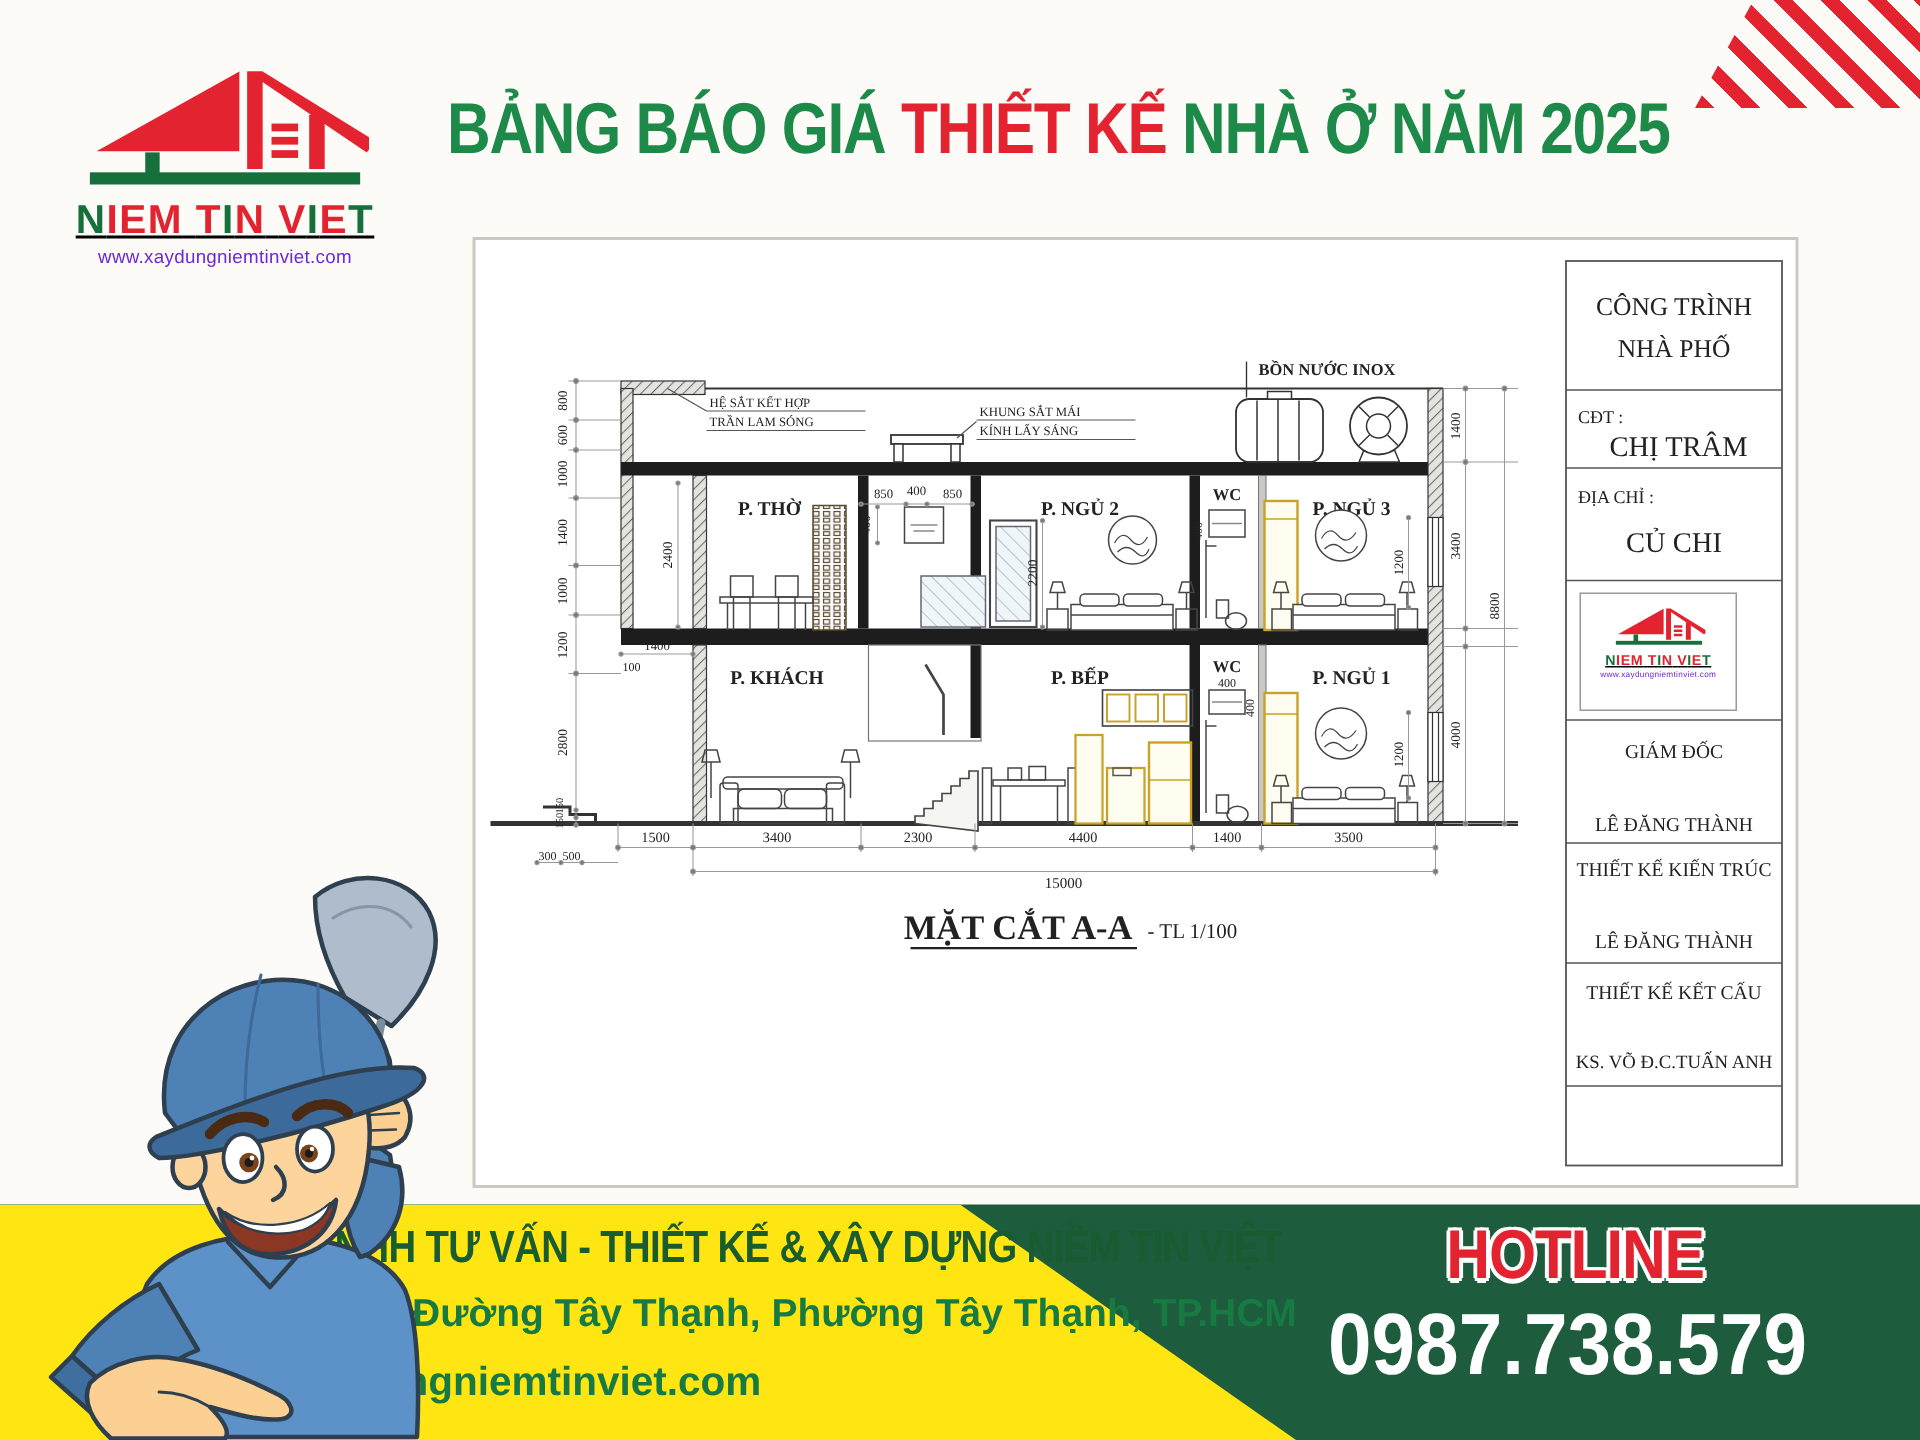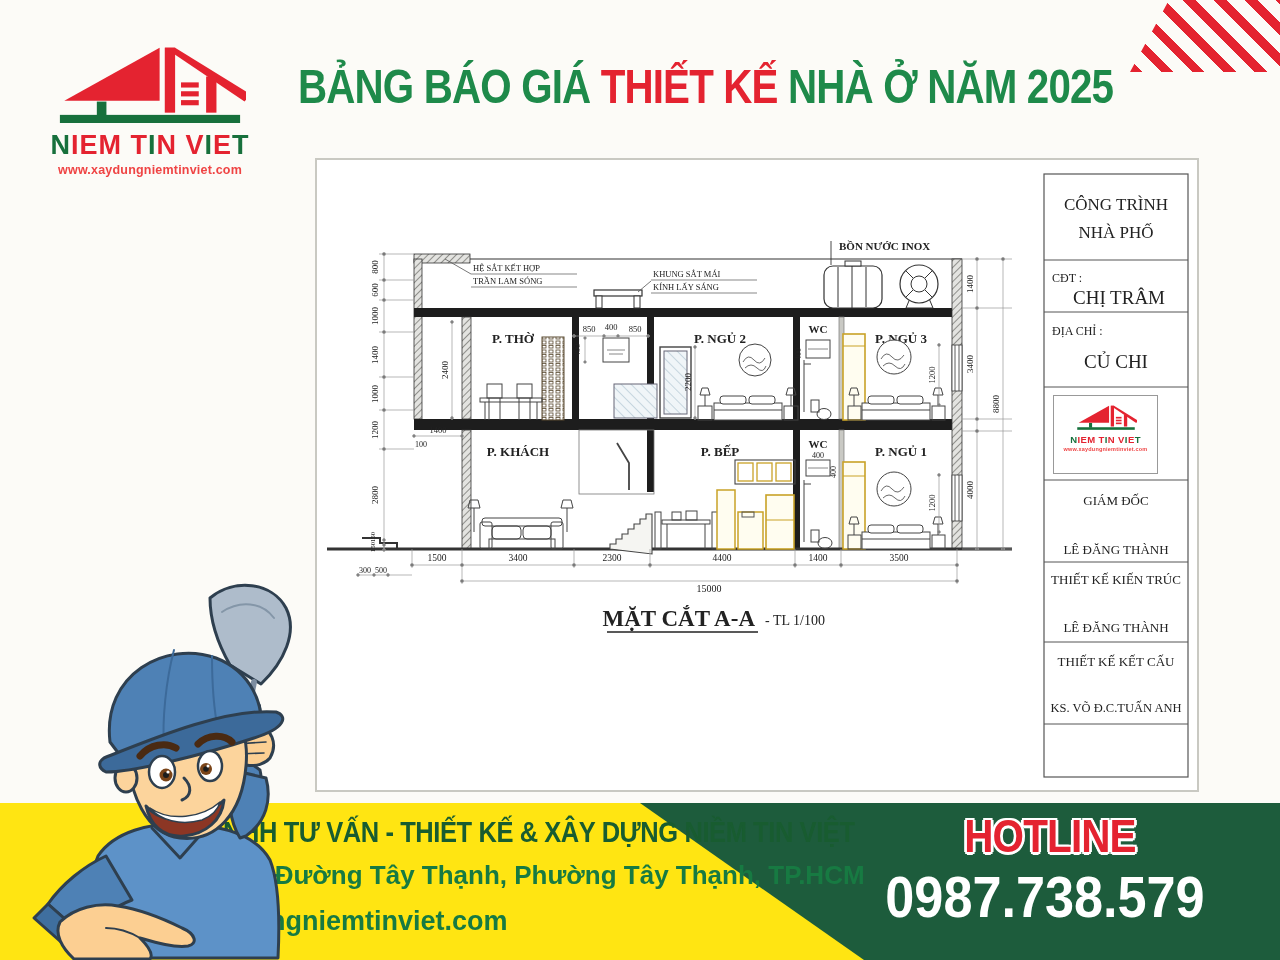--- a/index.html
+++ b/index.html
@@ -5,23 +5,23 @@
   html,body{margin:0;padding:0;background:#888;}
   .page{position:relative;width:1280px;height:960px;margin:0 auto;background:#fcfbf7;
         font-family:"Liberation Sans",sans-serif;overflow:hidden;}
   .abs{position:absolute;}
 
   
   .stripes{right:0;top:0;width:150px;height:72px;
     background:repeating-linear-gradient(45deg,#e42330 0 9px,rgba(0,0,0,0) 9px 22px);
     clip-path:polygon(26% 0,100% 0,100% 100%,0 100%);}
   .header-logo{left:36px;top:22px;width:228px;text-align:center;}
-  .logo-name{font-size:27px;font-weight:800;letter-spacing:1px;line-height:1;white-space:nowrap;}
+  .logo-name{font-size:27px;font-weight:800;letter-spacing:1px;line-height:1;white-space:nowrap;text-decoration:underline;}
   .c-g{color:#17703c}.c-r{color:#e42330}
-  .logo-url{font-size:12.5px;font-weight:700;color:#ef4444;margin-top:4px;letter-spacing:.2px;}
+  .logo-url{font-size:12.5px;font-weight:400;color:#6d28d9;margin-top:4px;letter-spacing:.2px;}
   .main-title{left:298px;top:56px;font-size:48px;font-weight:900;white-space:nowrap;
     transform:scaleX(.84);transform-origin:0 0;letter-spacing:-1px;line-height:1.3;}
   .t-green{color:#1e8a4a}.t-red{color:#e42330}
 
   
   .sheet{left:315px;top:158px;width:880px;height:630px;background:#fff;
          border:2px solid #c9c9c2;}
   .dt{font-family:"Liberation Serif","DejaVu Serif",serif;fill:#222;}
   .tb-logo{left:1053px;top:395px;width:103px;height:75px;border:1.5px solid #999;
            text-align:center;background:#fff;padding-top:2px;}

